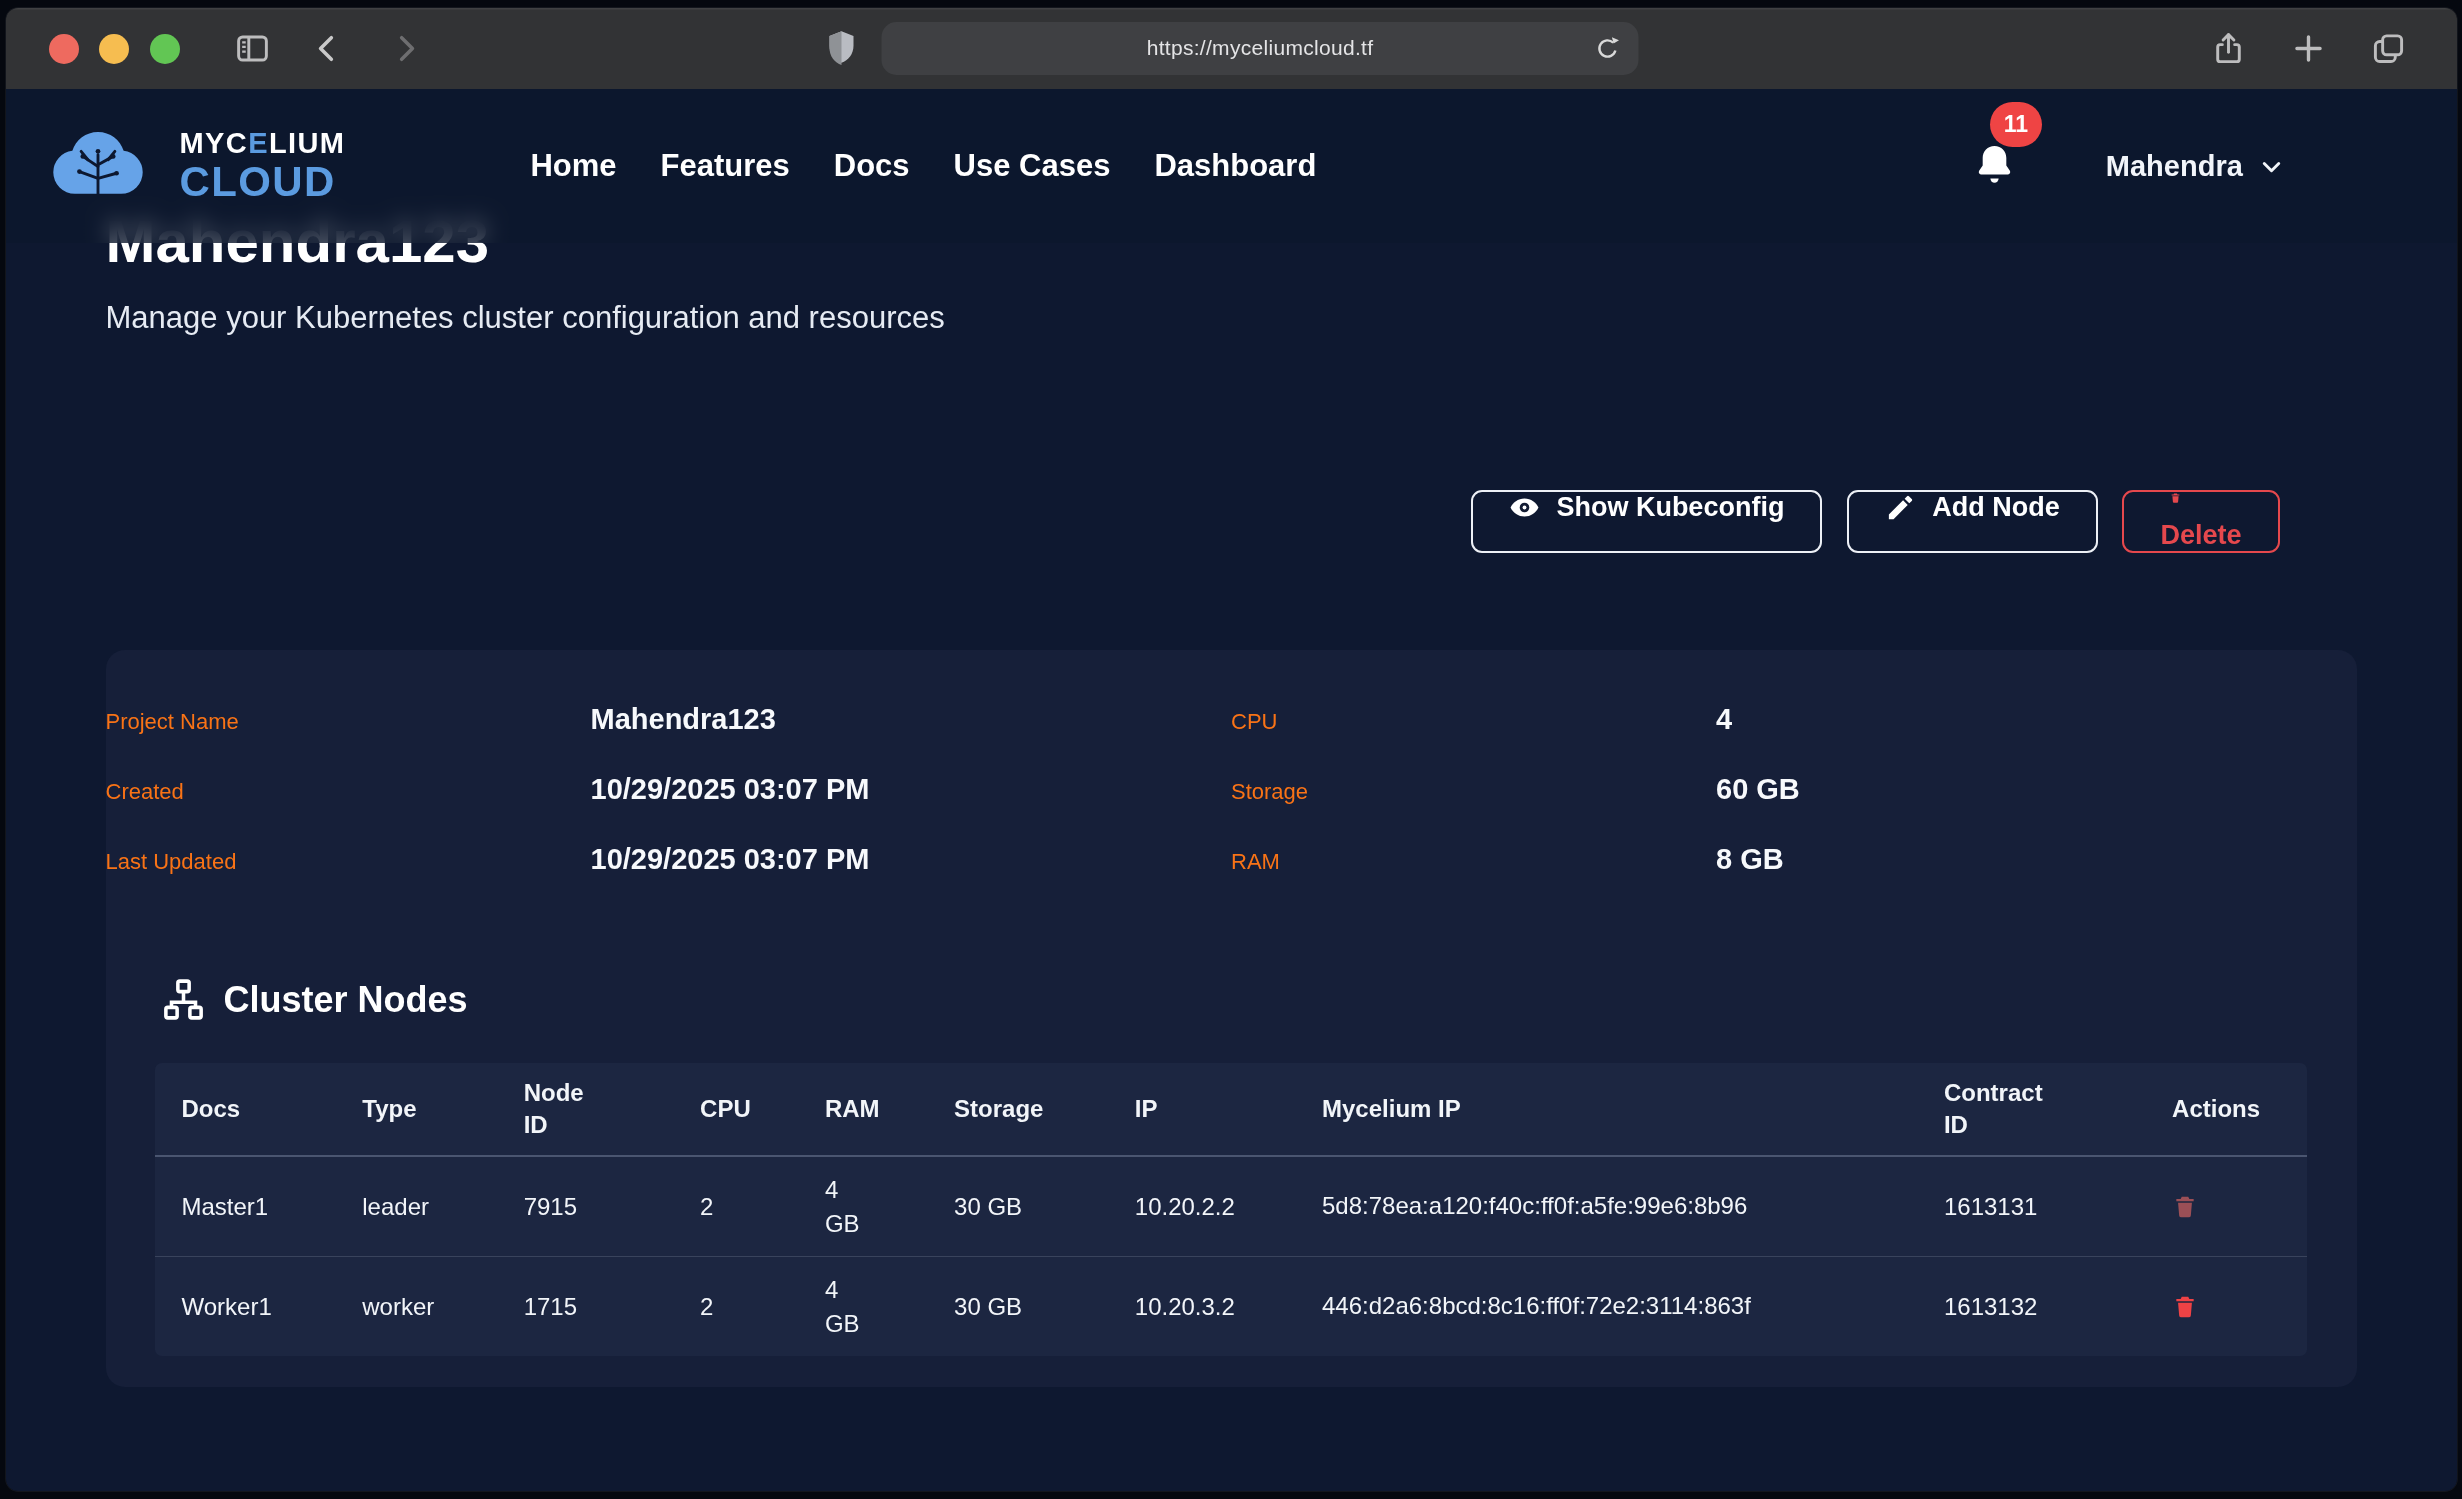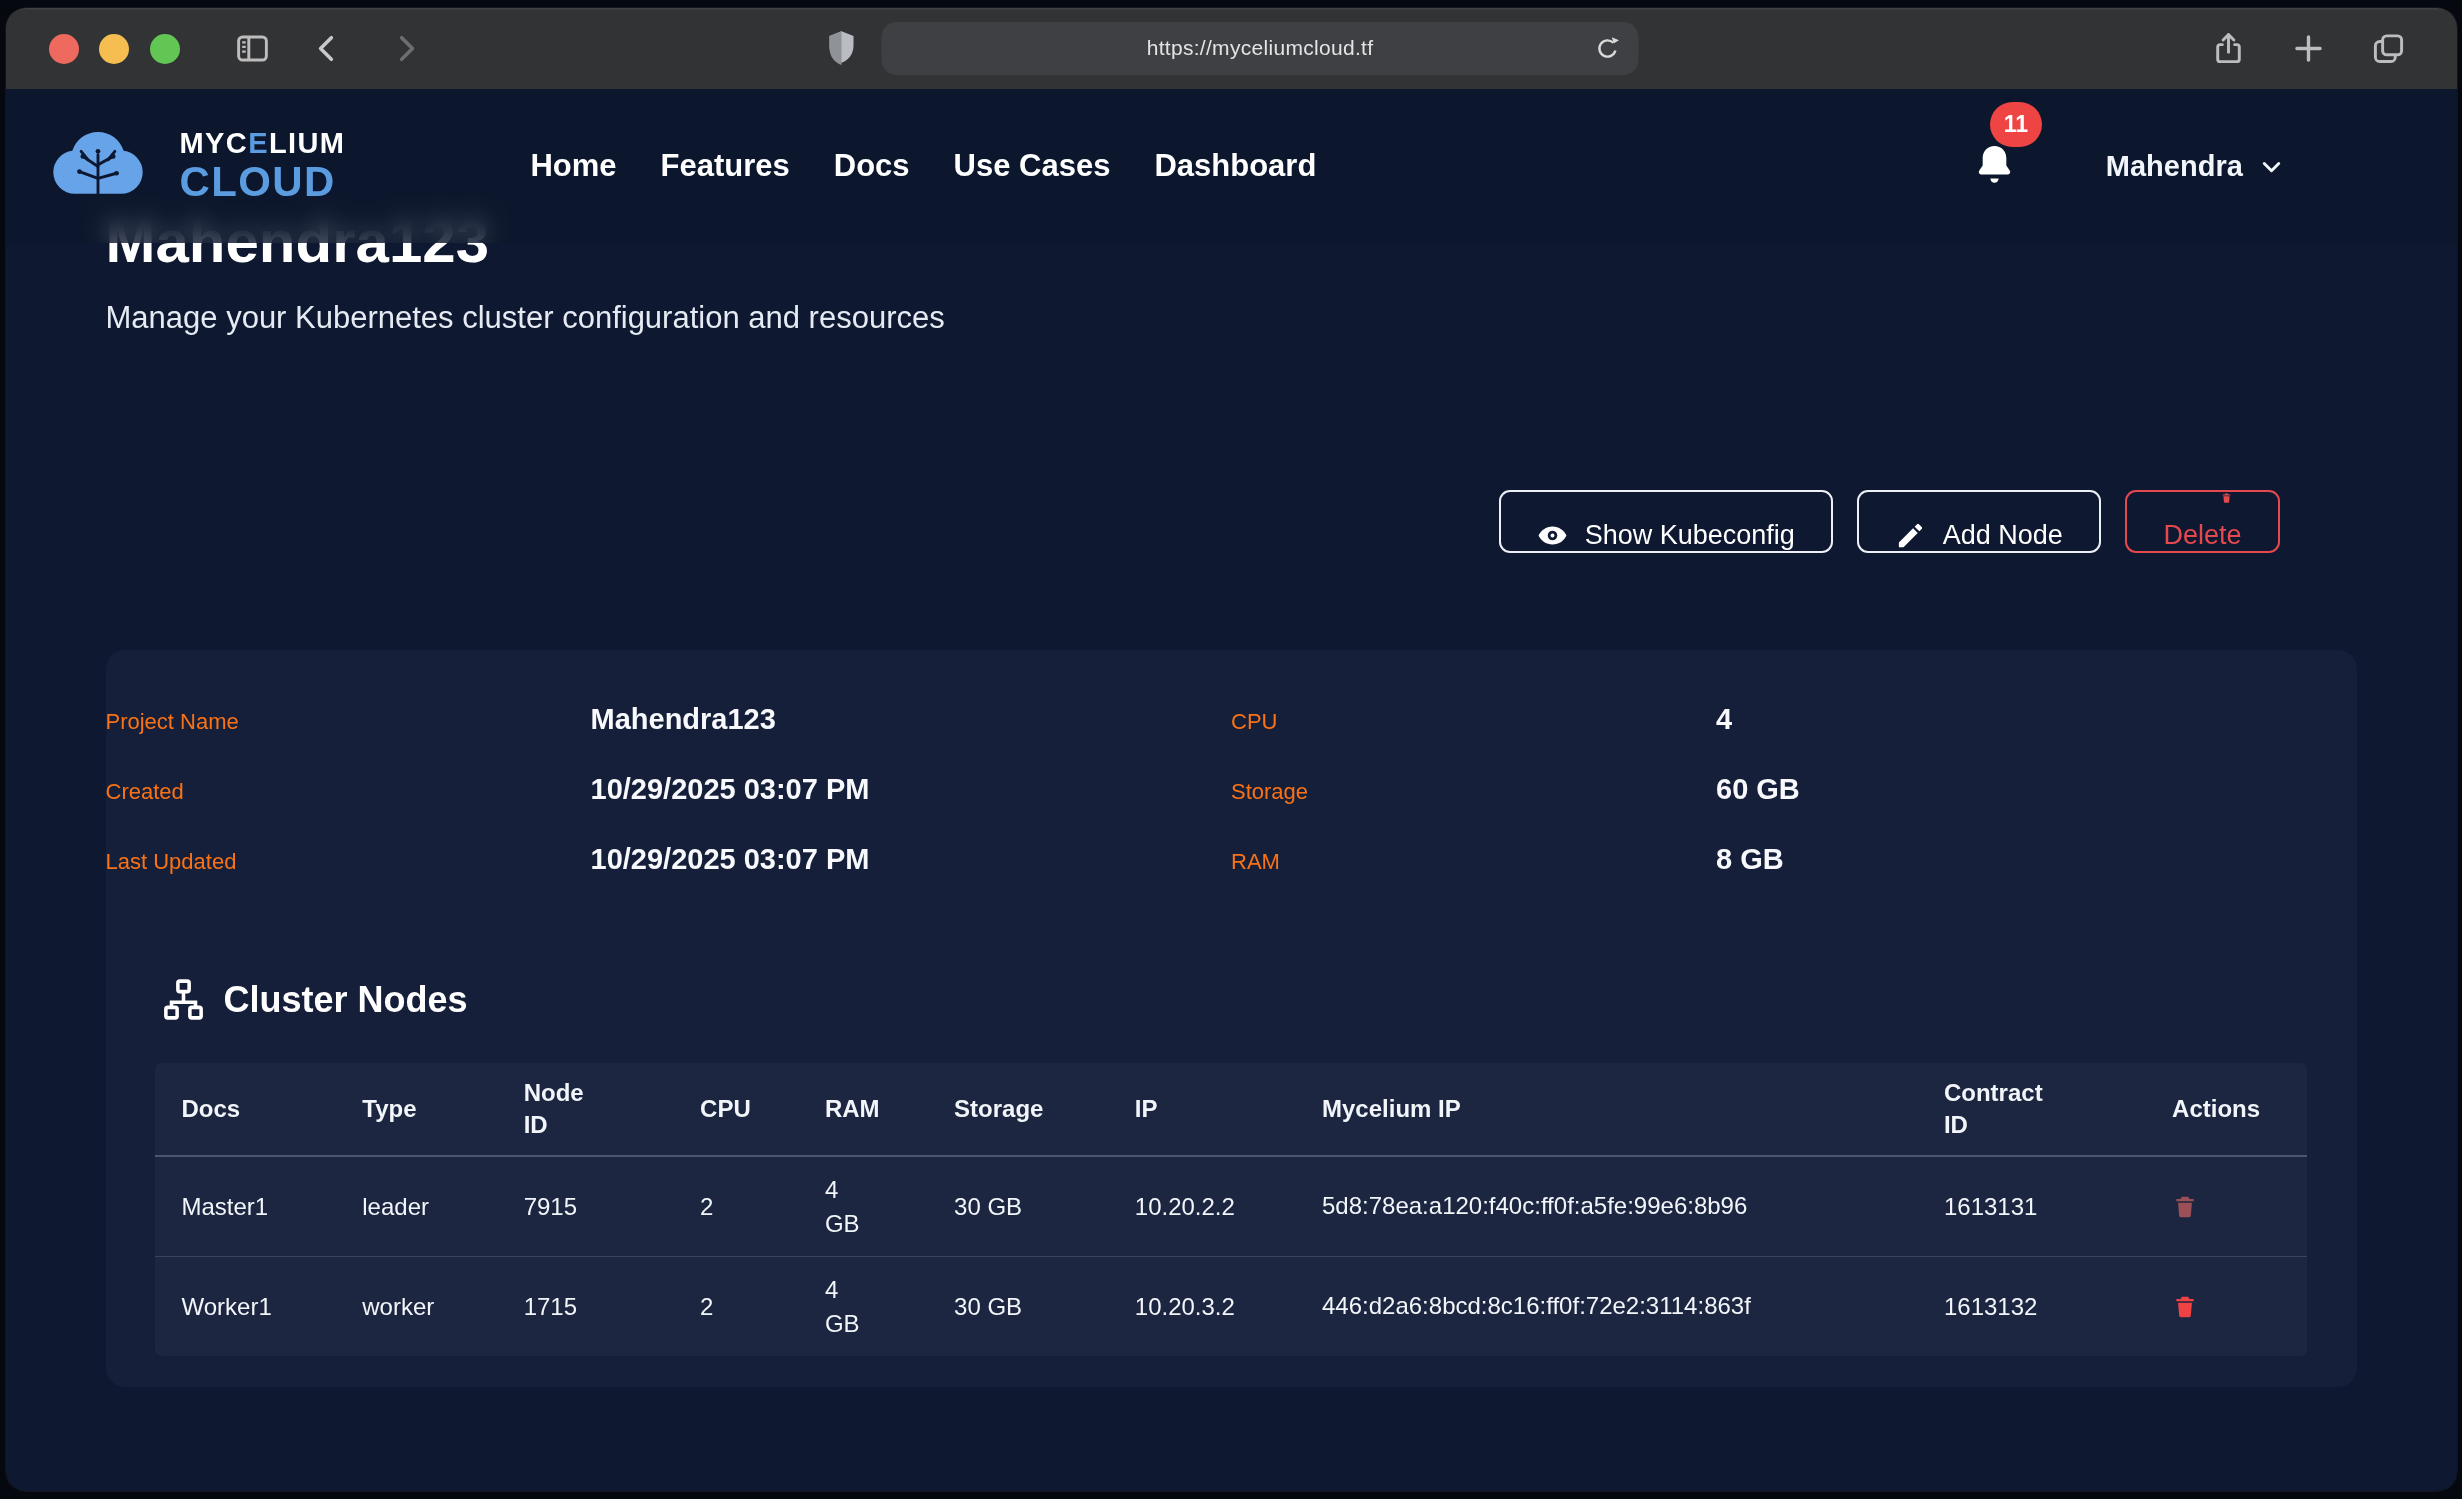--- a/index.html
+++ b/index.html
@@ -1,21 +1,21 @@
 <!DOCTYPE html>
 <html style="font-size:11px"><head>
 <meta charset="utf-8">
 <style>
   * { margin:0; padding:0; box-sizing:border-box; }
   html,body { width:2462px; height:1499px; overflow:hidden; }
   body { background:#05080f; font-family:"Liberation Sans", sans-serif; }
 
   
   .window { position:absolute; left:5.5px; top:8.2px; right:5.5px; bottom:8.2px;
-            border-radius:20px; overflow:hidden; display:flex; flex-direction:column;
+            border-radius:12px; overflow:hidden; display:flex; flex-direction:column;
             box-shadow:0 0 0 0.7px rgba(255,255,255,.08); }
 
   
   .chrome { position:relative; height:81px; background:#323335; flex:0 0 auto;
             display:flex; align-items:center; padding:0 41px 0 43px;
             box-shadow:inset 0 1.4px 0 rgba(255,255,255,.07); }
   .traffic { display:flex; gap:20.5px; margin-right:45px; }
   .light { width:30px; height:30px; border-radius:50%; border:none; cursor:default; }
   .light.red{ background:#ee6a5f; } .light.yellow{ background:#f6bd50; } .light.green{ background:#62c654; }
   .chrome-btn { background:none; border:none; display:flex; align-items:center; justify-content:center;
@@ -60,23 +60,23 @@
   .user-name { color:#f2f5fa; font-size:29px; font-weight:600; }
   .user-menu svg { width:29px; height:29px; }
 
   
   .content { position:relative; z-index:1; padding:118px 100px 0; }
   .page-title { color:#ffffff; font-size:60px; font-weight:700; line-height:1.15; }
   .page-subtitle { margin-top:23px; color:#e6ebf3; font-size:31px; line-height:1.2; }
 
   .actions-row { display:flex; justify-content:flex-end; align-items:center;
                  gap:24.6px; margin-top:154px; padding-right:77px; }
-  .btn { display:flex; align-items:flex-end; gap:16.4px; height:63px; padding:0 36px;
+  .btn { display:flex; align-items:flex-start; gap:16.4px; height:63px; padding:0 36px;
          background:transparent; border:2.1px solid #edf0f6; border-radius:11px;
-         color:#ffffff; font-size:27px; font-weight:400; font-family:inherit; }
+         color:#ffffff; font-size:27px; font-weight:700; font-family:inherit; }
   .btn svg { width:31px; height:31px; }
   .btn.danger { border-color:#e5484d; color:#e5484d;flex-direction:column; }
 
   
   .card { margin-top:97px; background:#161f39; border-radius:19px; padding:53px 0 31px; }
   .info-grid { display:grid; grid-template-columns:1fr 1fr; }
   .info-col { display:flex; flex-direction:column; gap:37px; }
   .info-row { display:grid; grid-template-columns:405px 1fr; column-gap:80px; align-items:baseline; }
   .info-label { text-align:left; color:#f97316; font-size:22px; }
   .info-value { color:#f7f9fc; font-size:29px; font-weight:600; }

